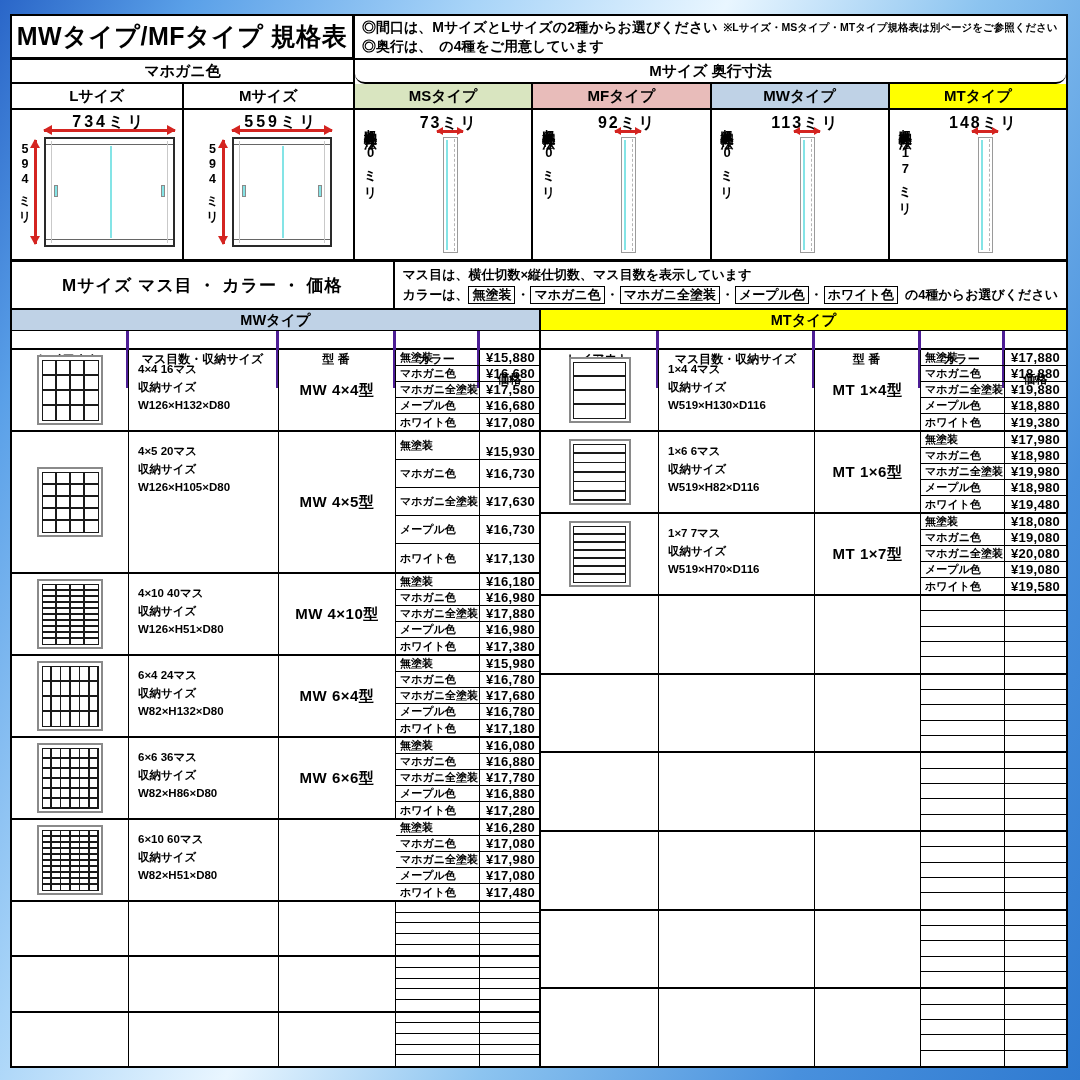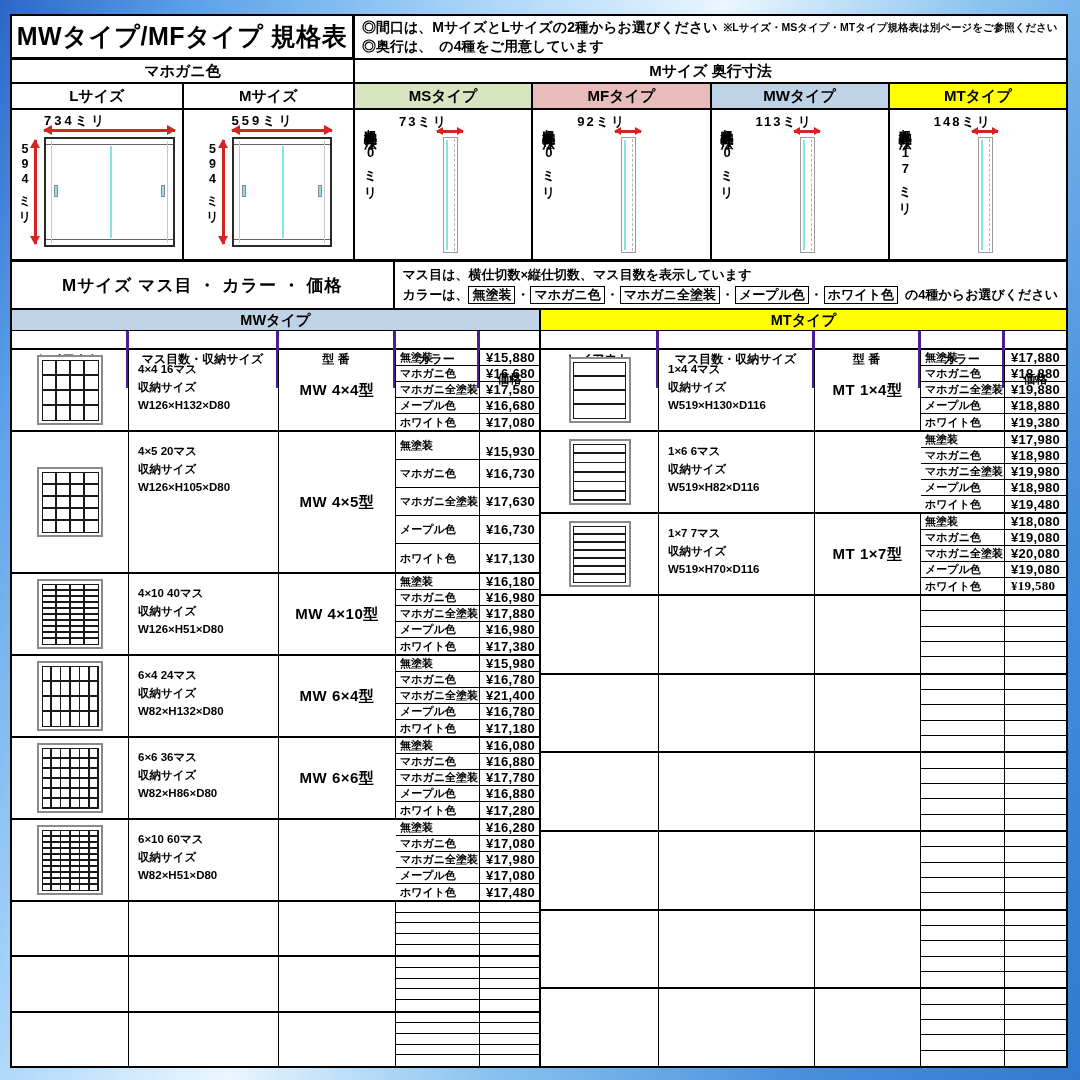--- a/index.html
+++ b/index.html
@@ -28,40 +28,40 @@
   .note-line { font-size:14px; font-weight:bold; white-space:nowrap; display:flex; align-items:center; }
   .note-small { font-size:10.5px; margin-left:6px; }
   .boxed { border:1.5px solid #000; padding:0 3px; line-height:1.2; display:inline-block; }
   .opt-sep { margin:0 4px; }
   .suffix { margin-left:7px; }
 
   
   .r2 { height:24px; display:flex; flex:0 0 auto; }
   .r2 > div { display:flex; align-items:center; justify-content:center; font-size:15px; font-weight:bold; border-bottom:2px solid #000; }
   .r2-left  { width:343px; border-right:2px solid #000; }
-  .r2-right { flex:1; }
+  .r2-right { flex:1;border-radius:10px; }
 
   
   .r3 { height:26px; display:flex; flex:0 0 auto; }
   .r3-left { width:343px; display:flex; }
   .r3-right { flex:1; display:flex; }
   .r3 .hcell {
     flex:1; display:flex; align-items:center; justify-content:center;
     font-size:15px; font-weight:bold; border-right:2px solid #000; border-bottom:2px solid #000;
   }
   .r3-right .hcell:last-child { border-right:none; }
 
   
   .r4 { height:152px; display:flex; flex:0 0 auto; border-bottom:3px solid #000; }
   .r4-left { width:343px; display:flex; }
   .r4-right { flex:1; display:flex; }
   .dcell { flex:1; position:relative; border-right:2px solid #000; }
   .r4-right .dcell:last-child { border-right:none; }
 
-  .dim-label { position:absolute; font-size:13px; font-weight:bold; letter-spacing:3px; text-align:left; white-space:nowrap; }
+  .dim-label { position:absolute; font-size:16px; font-weight:bold; letter-spacing:3px; text-align:center; white-space:nowrap; }
   .dim-label-v {
     position:absolute; font-size:12.5px; font-weight:bold;
     writing-mode:vertical-rl; text-orientation:upright; letter-spacing:1px; white-space:nowrap;
   }
   .arrow-h { position:absolute; height:3px; background:#d42420; }
   .arrow-h::before { content:""; position:absolute; left:-1px; top:-4px; border-right:9px solid #d42420; border-top:5.5px solid transparent; border-bottom:5.5px solid transparent; }
   .arrow-h::after  { content:""; position:absolute; right:-1px; top:-4px; border-left:9px solid #d42420; border-top:5.5px solid transparent; border-bottom:5.5px solid transparent; }
   .arrow-v { position:absolute; width:3px; background:#d42420; }
   .arrow-v::before { content:""; position:absolute; top:-1px; left:-4px; border-bottom:9px solid #d42420; border-left:5.5px solid transparent; border-right:5.5px solid transparent; }
   .arrow-v::after  { content:""; position:absolute; bottom:-1px; left:-4px; border-top:9px solid #d42420; border-left:5.5px solid transparent; border-right:5.5px solid transparent; }
@@ -443,21 +443,21 @@
             <div>6×4 24マス</div>
             <div>収納サイズ</div>
             <div>W82×H132×D80</div>
           </div>
           <div class="c-span c-model">MW 6×4型</div>
           <div class="c-color" style="grid-row: 1;">無塗装</div>
           <div class="c-price" style="grid-row: 1;">¥15,980</div>
           <div class="c-color" style="grid-row: 2;">マホガニ色</div>
           <div class="c-price" style="grid-row: 2;">¥16,780</div>
           <div class="c-color" style="grid-row: 3;">マホガニ全塗装</div>
-          <div class="c-price" style="grid-row: 3;">¥21,400</div>
+          <div class="c-price" style="grid-row: 3;">¥17,680</div>
           <div class="c-color" style="grid-row: 4;">メープル色</div>
           <div class="c-price" style="grid-row: 4;">¥16,780</div>
           <div class="c-color rlast" style="grid-row: 5;">ホワイト色</div>
           <div class="c-price rlast" style="grid-row: 5;">¥17,180</div>
         </div>
         <div class="block" style="grid-template-columns: 117px 150px 117px 84px 1fr;">
           <div class="c-span c-layout">
             <div class="thumb" style="width: 66px; height: 70px;">
               <div class="thumb-grid" style="grid-template-columns: repeat(6, 1fr); grid-template-rows: repeat(6, 1fr);">
                 <i></i>
@@ -685,20 +685,21 @@
                 <i></i>
                 <i></i>
               </div>
             </div>
           </div>
           <div class="c-span c-masu">
             <div>1×6 6マス</div>
             <div>収納サイズ</div>
             <div>W519×H82×D116</div>
           </div>
+          <div class="c-span c-model">MT 1×6型</div>
           <div class="c-color" style="grid-row: 1;">無塗装</div>
           <div class="c-price" style="grid-row: 1;">¥17,980</div>
           <div class="c-color" style="grid-row: 2;">マホガニ色</div>
           <div class="c-price" style="grid-row: 2;">¥18,980</div>
           <div class="c-color" style="grid-row: 3;">マホガニ全塗装</div>
           <div class="c-price" style="grid-row: 3;">¥19,980</div>
           <div class="c-color" style="grid-row: 4;">メープル色</div>
           <div class="c-price" style="grid-row: 4;">¥18,980</div>
           <div class="c-color rlast" style="grid-row: 5;">ホワイト色</div>
           <div class="c-price rlast" style="grid-row: 5;">¥19,480</div>
@@ -725,21 +726,21 @@
           <div class="c-span c-model">MT 1×7型</div>
           <div class="c-color" style="grid-row: 1;">無塗装</div>
           <div class="c-price" style="grid-row: 1;">¥18,080</div>
           <div class="c-color" style="grid-row: 2;">マホガニ色</div>
           <div class="c-price" style="grid-row: 2;">¥19,080</div>
           <div class="c-color" style="grid-row: 3;">マホガニ全塗装</div>
           <div class="c-price" style="grid-row: 3;">¥20,080</div>
           <div class="c-color" style="grid-row: 4;">メープル色</div>
           <div class="c-price" style="grid-row: 4;">¥19,080</div>
           <div class="c-color rlast" style="grid-row: 5;">ホワイト色</div>
-          <div class="c-price rlast" style="grid-row: 5; font-family: Liberation Serif, serif;">¥19,580</div>
+          <div class="c-price rlast" style="grid-row: 5;">¥19,580</div>
         </div>
         <div class="block" style="grid-template-columns: 118px 156px 106px 84px 1fr;">
           <div class="c-span c-layout"></div>
           <div class="c-span c-masu"></div>
           <div class="c-span c-model"></div>
           <div class="c-color" style="grid-row: 1;"></div>
           <div class="c-price" style="grid-row: 1;"></div>
           <div class="c-color" style="grid-row: 2;"></div>
           <div class="c-price" style="grid-row: 2;"></div>
           <div class="c-color" style="grid-row: 3;"></div>

